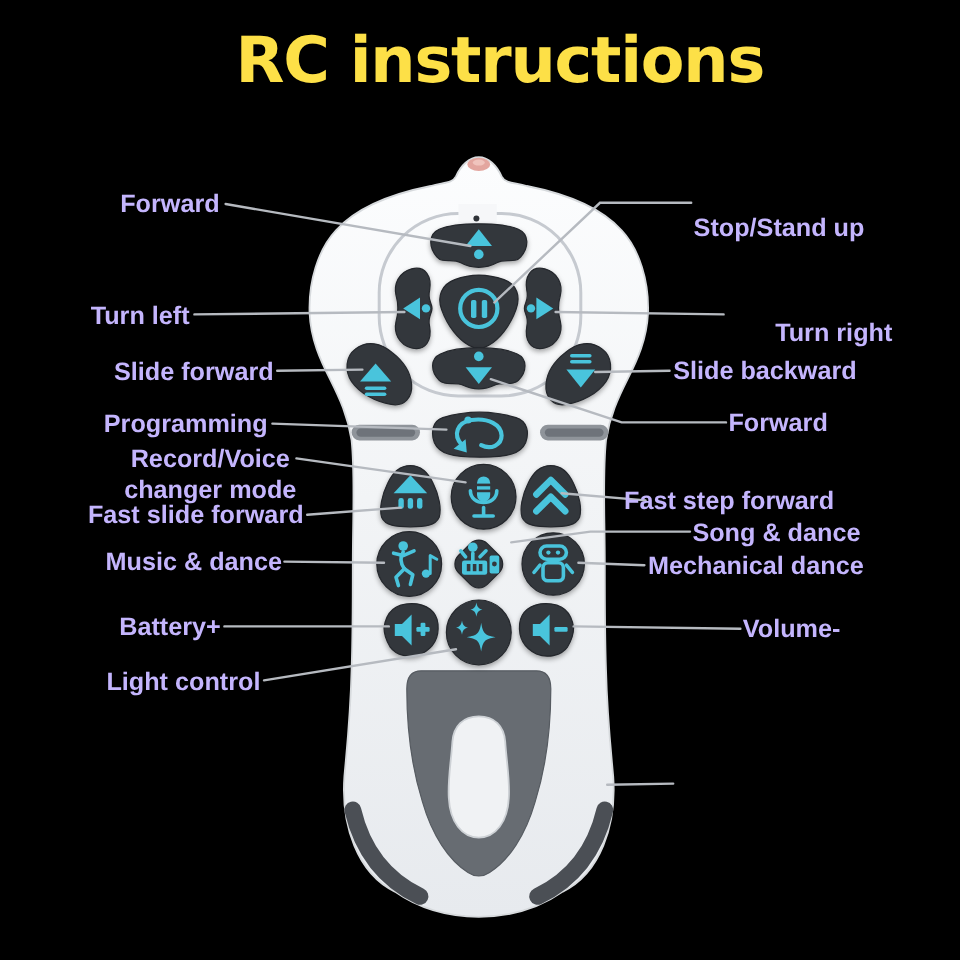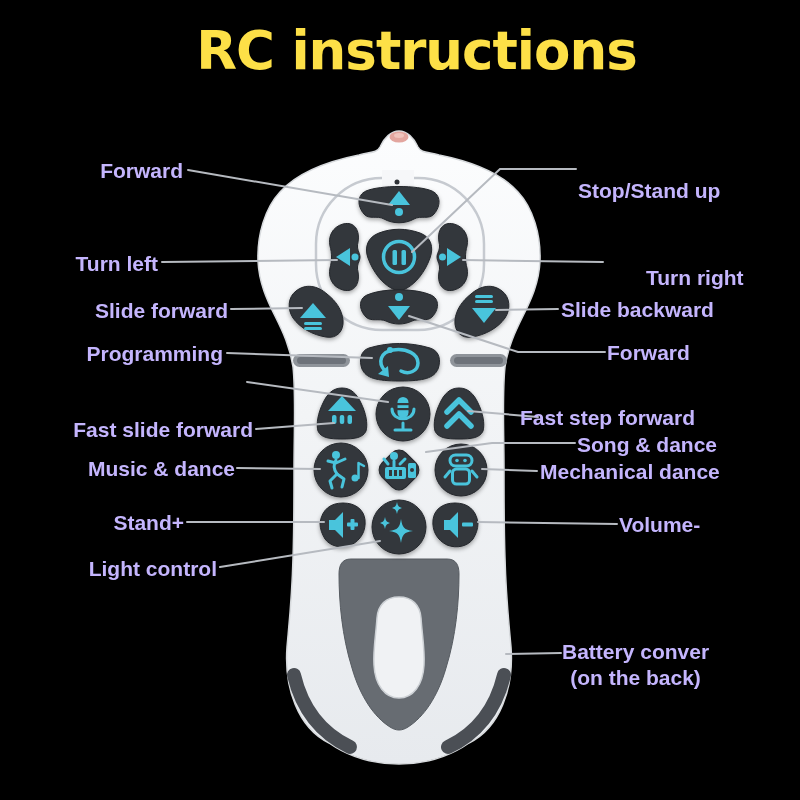--- a/index.html
+++ b/index.html
@@ -262,24 +262,24 @@
   </svg>
 
   <div class="label r" style="right:617px;top:158px;">Forward</div>
   <div class="label" style="left:578px;top:158px;margin-top:20px;">Stop/Stand up</div>
   <div class="label r" style="right:642px;top:251px;">Turn left</div>
   <div class="label" style="left:606px;top:265px;margin-left:40px;">Turn right</div>
   <div class="label r" style="right:572px;top:298px;">Slide forward</div>
   <div class="label" style="left:561px;top:297px;">Slide backward</div>
   <div class="label r" style="right:577px;top:341px;">Programming</div>
   <div class="label" style="left:607px;top:340px;">Forward</div>
+  <div class="label c" style="right:553px;top:370px;">Record/Voice
+changer mode</div>
   <div class="label" style="left:520px;top:405px;">Fast step forward</div>
   <div class="label r" style="right:547px;top:417px;">Fast slide forward</div>
   <div class="label" style="left:577px;top:432px;">Song &amp; dance</div>
   <div class="label r" style="right:565px;top:456px;">Music &amp; dance</div>
   <div class="label" style="left:540px;top:459px;">Mechanical dance</div>
-  <div class="label r" style="right:616px;top:510px;">Stand+</div>
+  <div class="label r" style="right:616px;top:510px;">Battery+</div>
   <div class="label" style="left:619px;top:512px;">Volume-</div>
   <div class="label r" style="right:583px;top:556px;">Light control</div>
-  <div class="label c" style="left:562px;top:639px;">Battery conver
-(on the back)</div>
 
 </div>
 
 </body></html>

